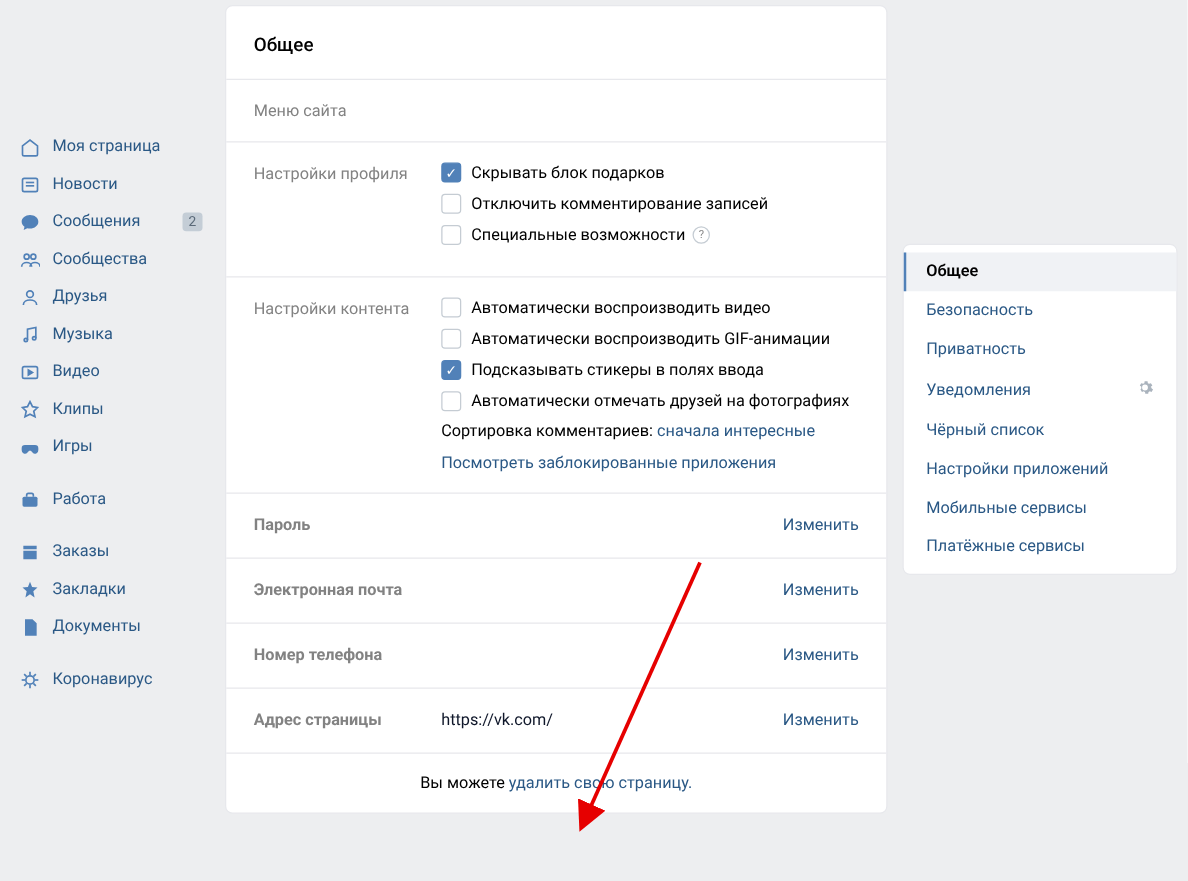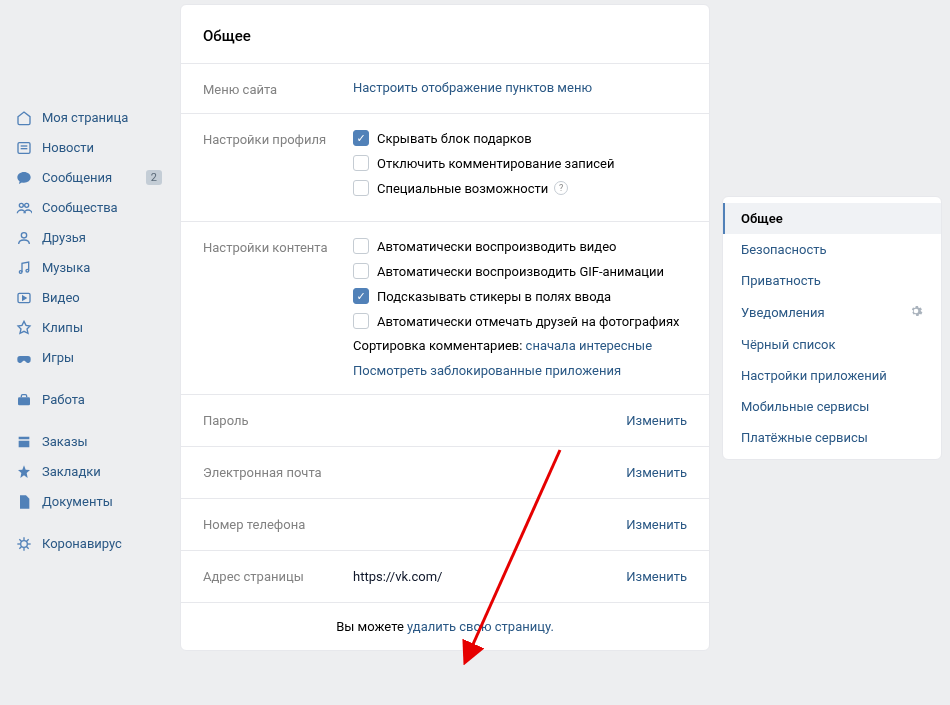--- a/index.html
+++ b/index.html
@@ -116,21 +116,21 @@
     color: #888;
     margin-left: 6px;
   }
   .sort-line { color: #000; margin-top: 0; margin-bottom: 10px;}
   .thin-row {
     display: flex;
     align-items: center;
     padding: 18px 22px;
     border-top: 1px solid #e7e8ec;
   }
-  .thin-row .section-label { padding-top: 0; }
+  .thin-row .section-label { padding-top: 0; font-weight: bold; }
   .thin-value { flex: 1 1 auto; color: #0f172a; }
   .thin-action { color: #2a5885; cursor: pointer; }
   .footer-row {
     border-top: 1px solid #e7e8ec;
     padding: 16px 22px;
     text-align: center;
     color: #000;
   }
   
   .rightnav {
@@ -307,23 +307,20 @@
         </span>
       <span class="nav-label">Коронавирус</span>
     </div>
   </div>
 
   <div class="main">
     <h2>Общее</h2>
 
     <div class="section">
       <div class="section-label">Меню сайта</div>
-      <div class="section-body">
-        <span class="link">Настроить отображение пунктов меню</span>
-      </div>
     </div>
 
     <div class="section">
       <div class="section-label">Настройки профиля</div>
       <div class="section-body">
         <div class="cb-row">
           <span class="cb checked"></span>
           <span>Скрывать блок подарков</span>
         </div>
         <div class="cb-row">

